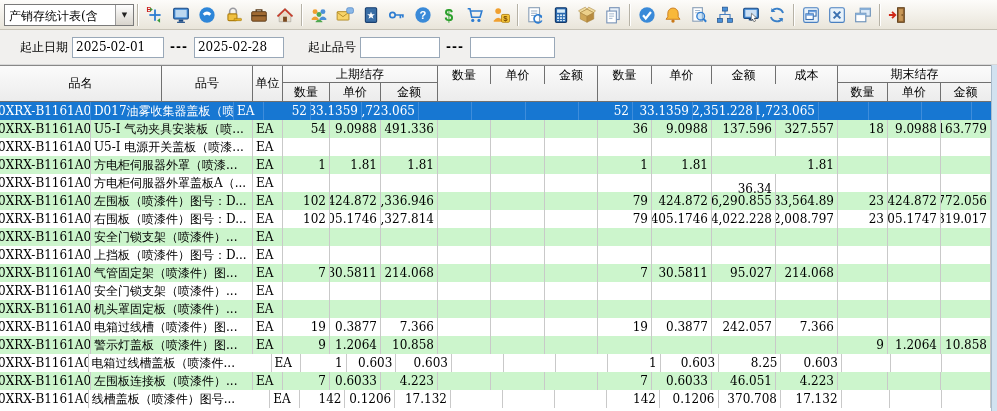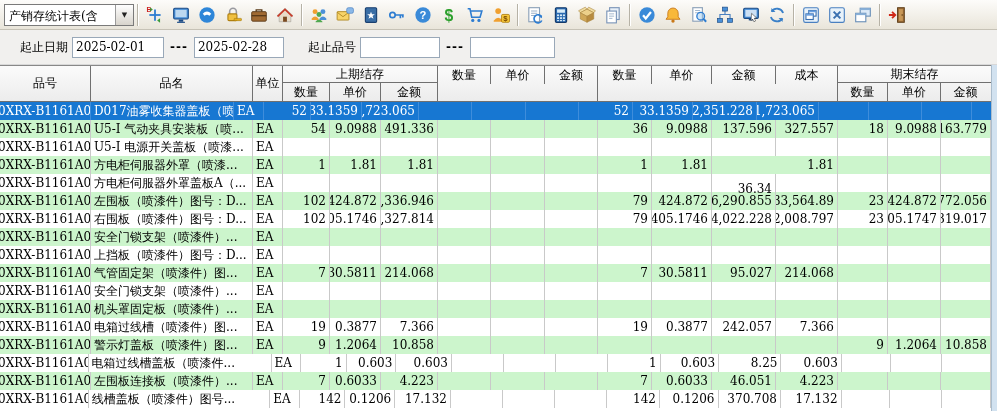--- a/index.html
+++ b/index.html
@@ -289,22 +289,22 @@
   <input class="txt w90" value="2025-02-28" style="">
   <span class="gap"></span>
   <span class="flabel">起止品号</span>
   <input class="txt w80" value="" style="">
   <span class="rsep">---</span>
   <input class="txt w85" value="" style="">
 </div>
 
 <div class="grid">
   <div class="thead">
+    <div class="th-fix" style="width:162px">品名</div>
     <div class="th-fix" style="width:91px">品号</div>
-    <div class="th-fix" style="width:162px">品名</div>
     <div class="th-fix" style="width:30px">单位</div>
 
     <div class="th-group" style="width:155px">
       <div class="th-glabel">上期结存</div>
       <div class="th-sub">
         <div class="th-s" style="width:47px">数量</div>
         <div class="th-s" style="width:51px">单价</div>
         <div class="th-s" style="width:56px">金额</div>
       </div>
     </div>

